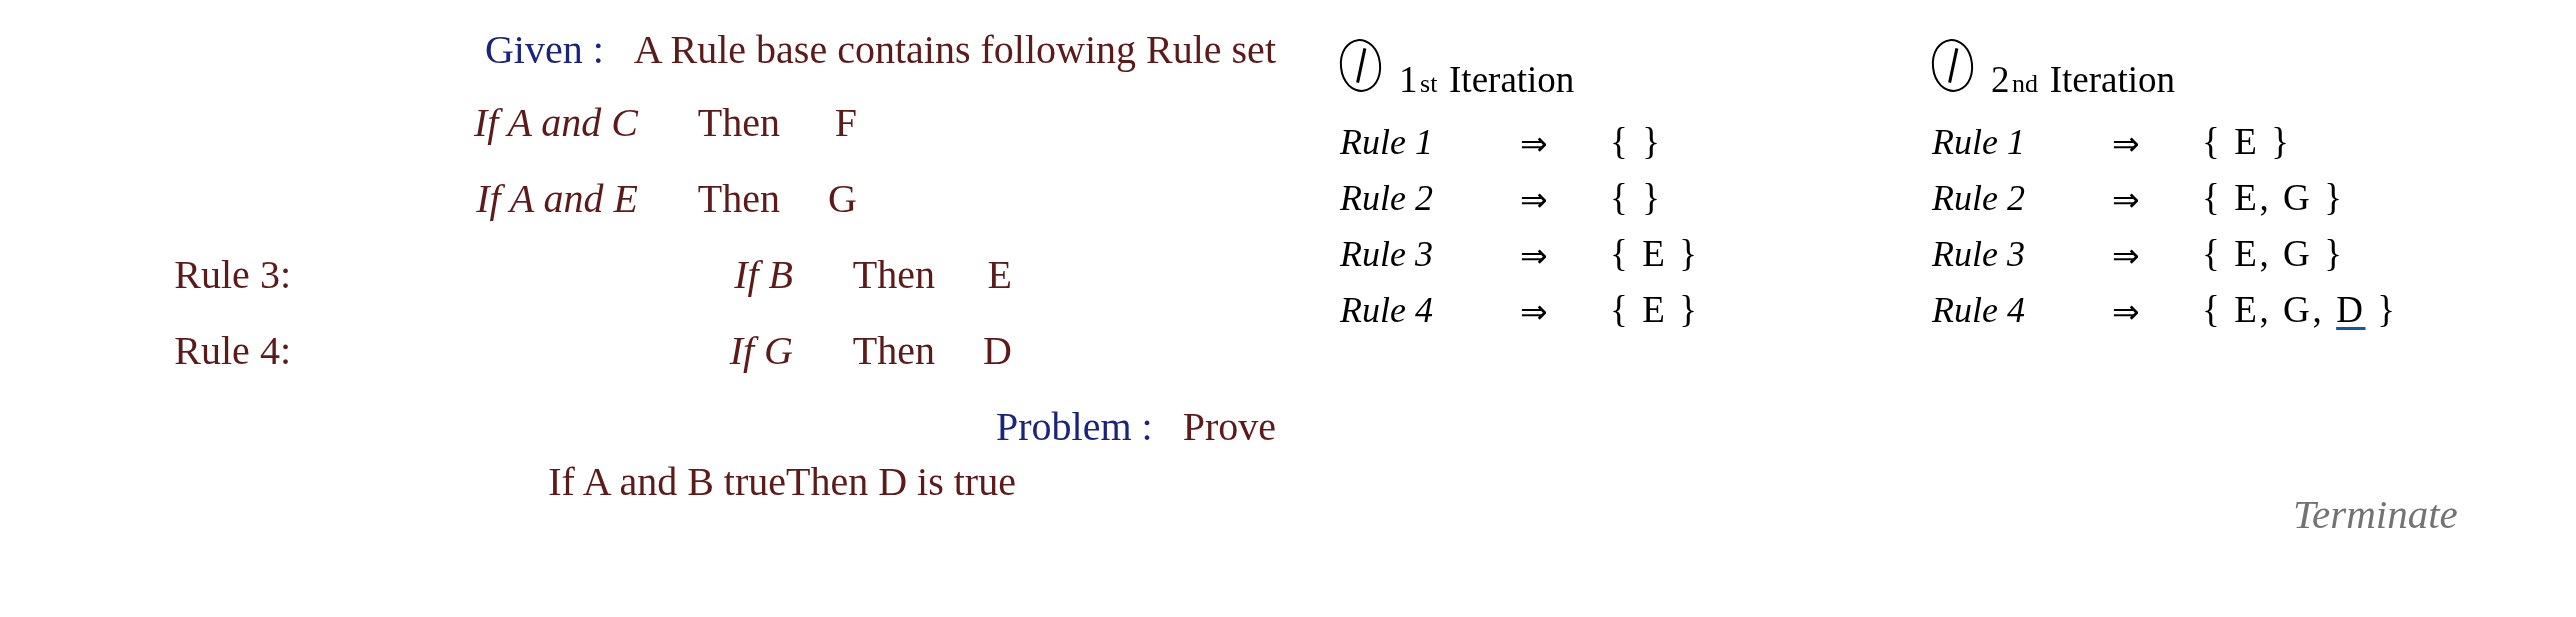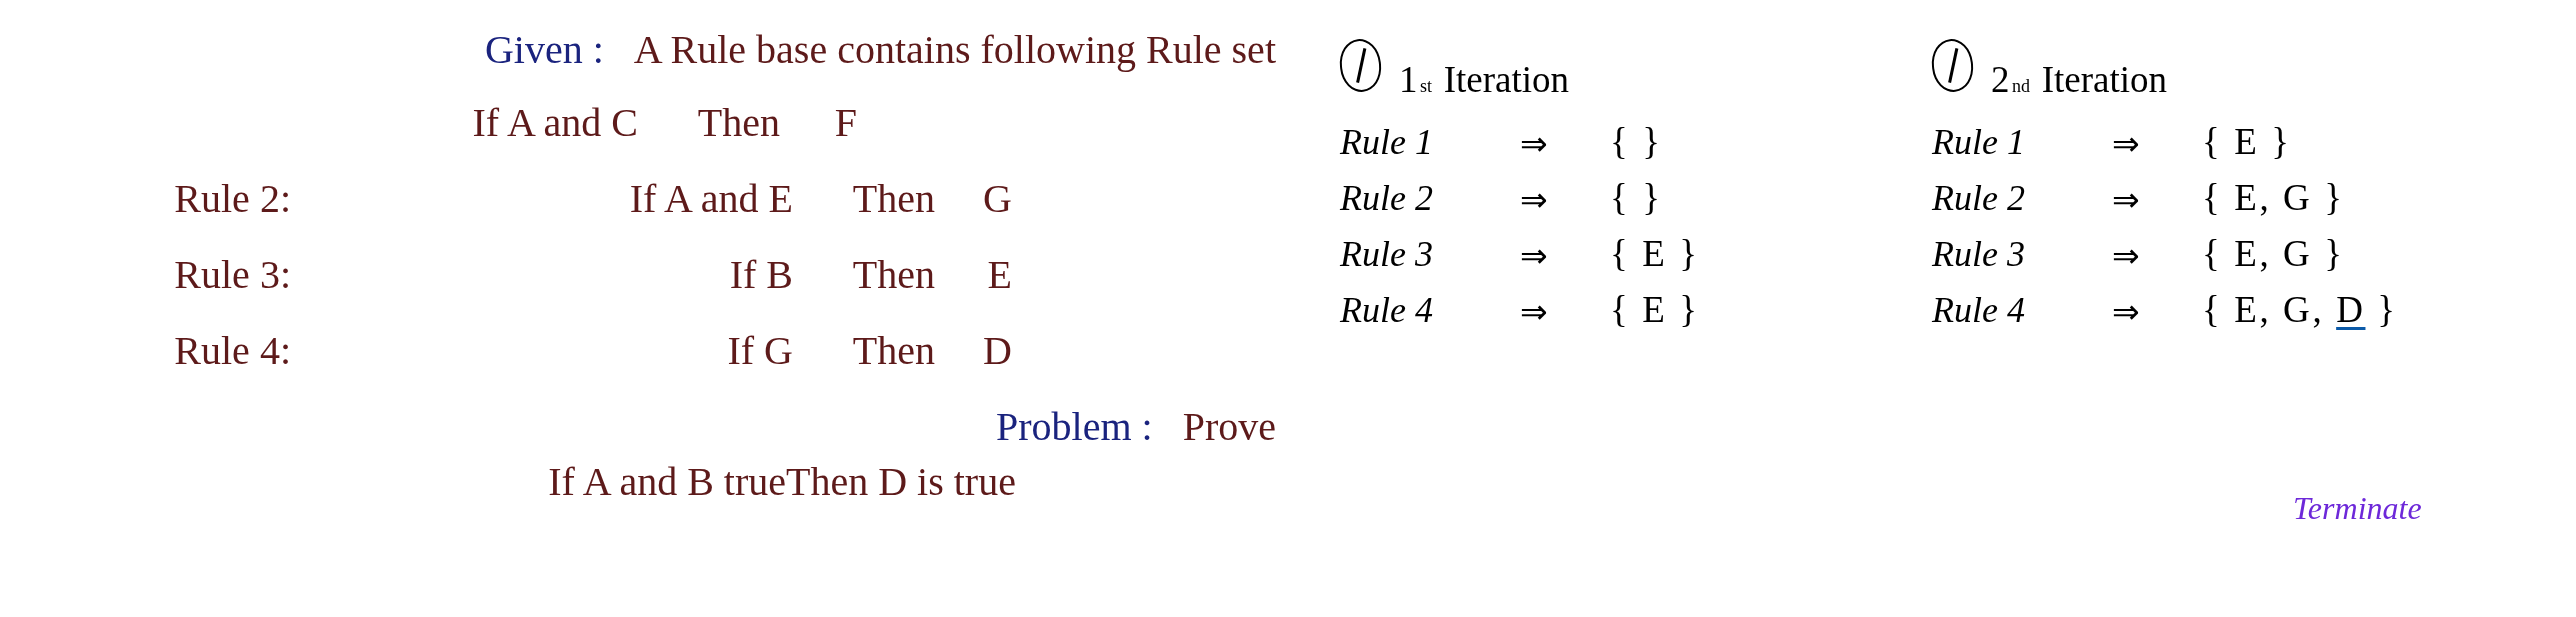--- a/index.html
+++ b/index.html
@@ -29,21 +29,21 @@
     .maroon-text { color: #5d1a1a; }
     
     .rule-row {
       display: flex;
       font-size: 40px;
       margin-bottom: 29px;
       padding-left: 84px;
     }
     
     .rule-label { width: 155px; }
-    .rule-if { width: 502px; }
+    .rule-if { width: 502px; font-style: italic; }
     .rule-then { width: 142px; }
     .rule-result { width: 77px; }
     
     .problem-line {
       font-size: 40px;
       margin-top: 6.4px;
       margin-bottom: 8px;
     }
     
     .prove-row {
@@ -95,21 +95,21 @@
       left: 50%;
       top: 14%;
       width: 2.6px;
       height: 72%;
       background: #000;
       transform: translateX(-50%) rotate(18deg);
     }
     
     .ordinal { font-size: 37px; }
     .superscript {
-      font-size: 18px;
+      font-size: 26px;
       vertical-align: super;
       margin-left: 2.6px;
       margin-right: 11.6px;
     }
     
     .hand-row {
       display: flex;
       font-size: 36px;
       color: #000;
       margin-bottom: 13px;
@@ -124,41 +124,40 @@
       text-decoration: underline;
       text-decoration-color: #0b5aa8;
       text-decoration-thickness: 3.2px;
       text-underline-offset: 5.2px;
     }
     
     .terminate {
       position: absolute;
       left: 953px;
       top: 451px;
-      font-size: 32px;
-      color: #6d28d9;
+      font-size: 41px;
+      color: #737373;
       font-style: italic;
     }
   </style>
 </head>
 <body>
 
 <div class="left-panel">
   <div class="given-line">
     <span class="blue-text">Given :</span>
     <span class="maroon-text">&nbsp;&nbsp;</span><span class="maroon-text">A  Rule base  contains  following  Rule set</span>
   </div>
 
   <div class="rule-row">
     <span class="rule-if maroon-text">If  A and  C</span>
     <span class="rule-then maroon-text">Then</span>
     <span class="rule-result maroon-text">F</span>
   </div>
   <div class="rule-row">
-    <span class="rule-label maroon-text">Rule 2:</span>
     <span class="rule-if maroon-text">If  A and  E</span>
     <span class="rule-then maroon-text">Then</span>
     <span class="rule-result maroon-text">G</span>
   </div>
   <div class="rule-row">
     <span class="rule-label maroon-text">Rule 3:</span>
     <span class="rule-if maroon-text">If  B</span>
     <span class="rule-then maroon-text">Then</span>
     <span class="rule-result maroon-text">E</span>
   </div>

